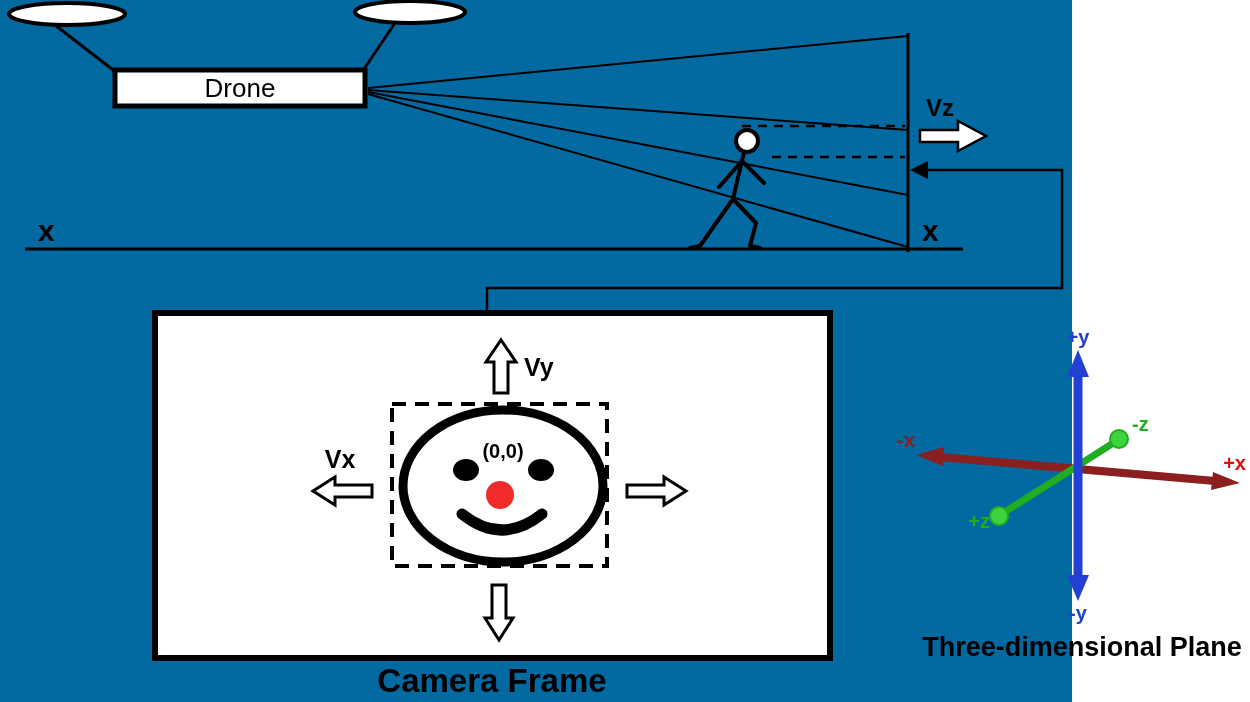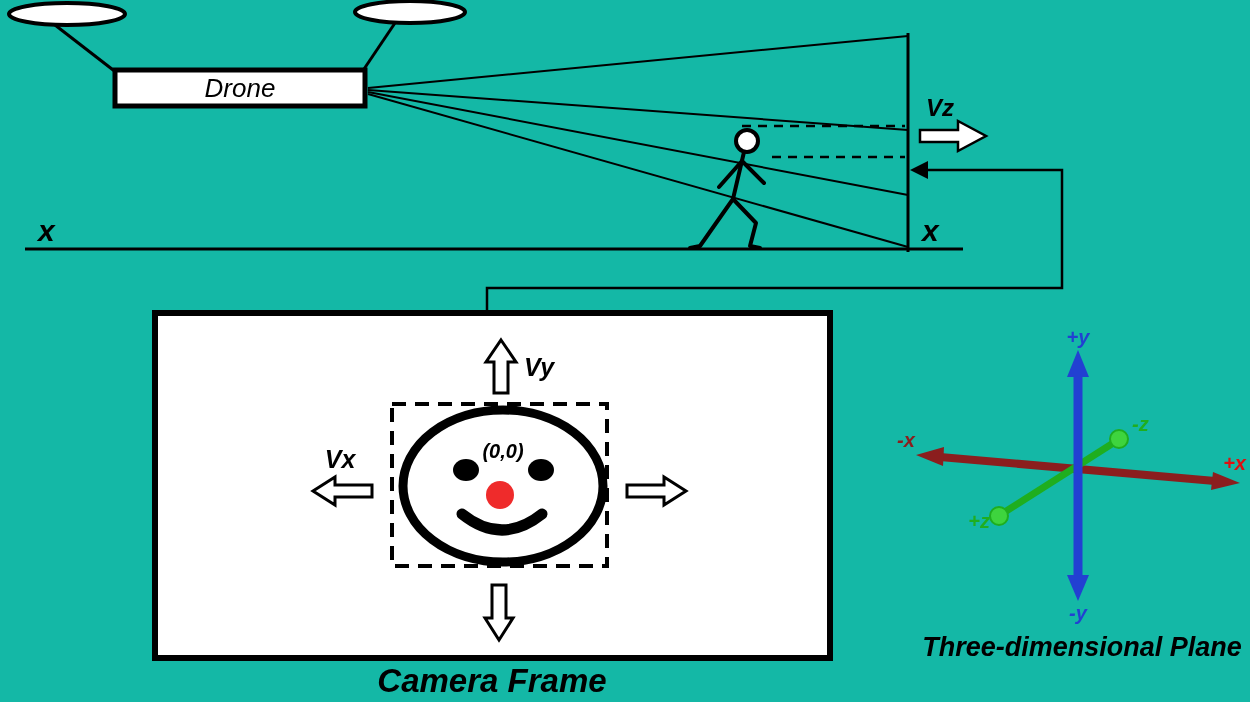--- a/index.html
+++ b/index.html
@@ -1,18 +1,18 @@
 <!DOCTYPE html>
 <html style="--y-axis: #2240d2; --x-axis: #8b1e1e; --x-pos-label: #dd1111; --z-axis: #1fae1f; --z-ball: #3ed43e; --nose: #ef2b2b;"><head>
 <meta charset="utf-8">
 <style>
   html, body { margin: 0; padding: 0; background: #ffffff; }
   .figure-wrap {
-    width: 1250px; height: 702px; position: relative;
-    font-family: "Liberation Sans", sans-serif; background: #14b8a6; font-style: italic;
+    width: 1072px; height: 702px; position: relative;
+    font-family: "Liberation Sans", sans-serif; background: #0369a1;
   }
   svg { display: block; }
   svg text { font-family: "Liberation Sans", sans-serif; }
   .lbl  { font-weight: bold; fill: #000000; }
   .line { stroke: #000000; fill: none; }
   .shape { stroke: #000000; fill: #ffffff; }
   .solid { fill: #000000; stroke: none; }
   .stroke-y { stroke: var(--y-axis); }
   .fill-y   { fill: var(--y-axis); stroke: none; }
   .label-y  { fill: var(--y-axis); font-weight: bold; }

